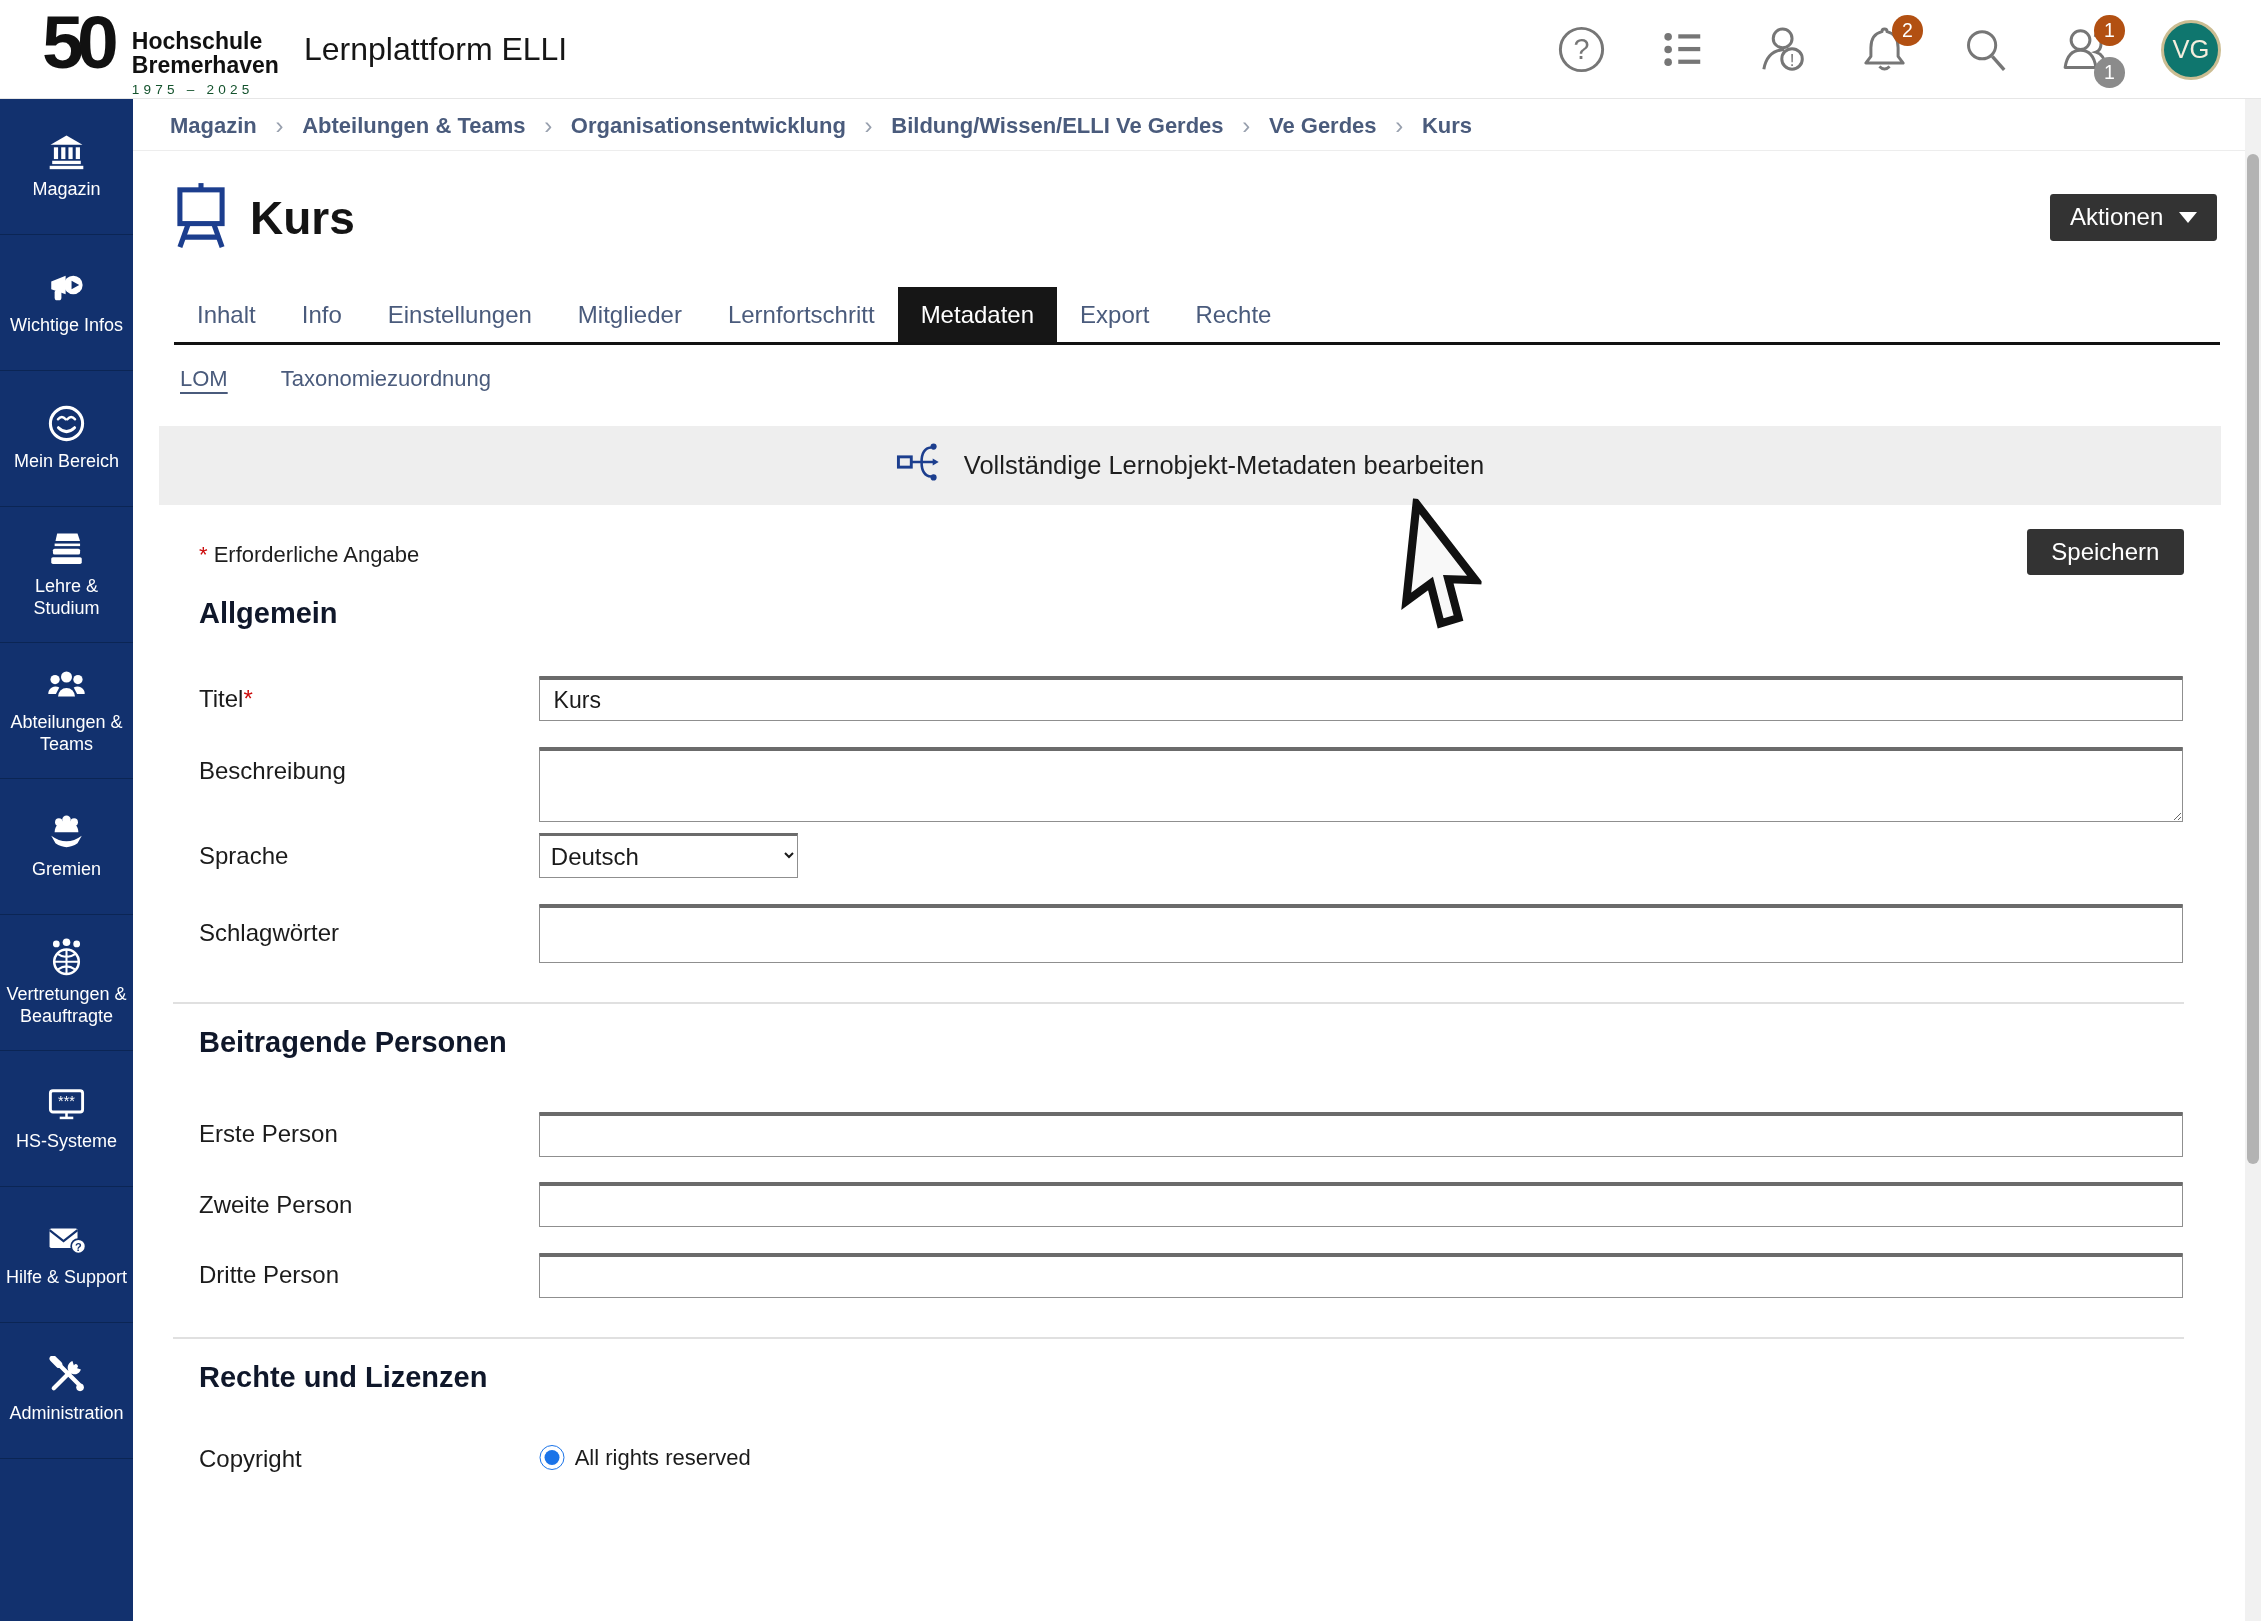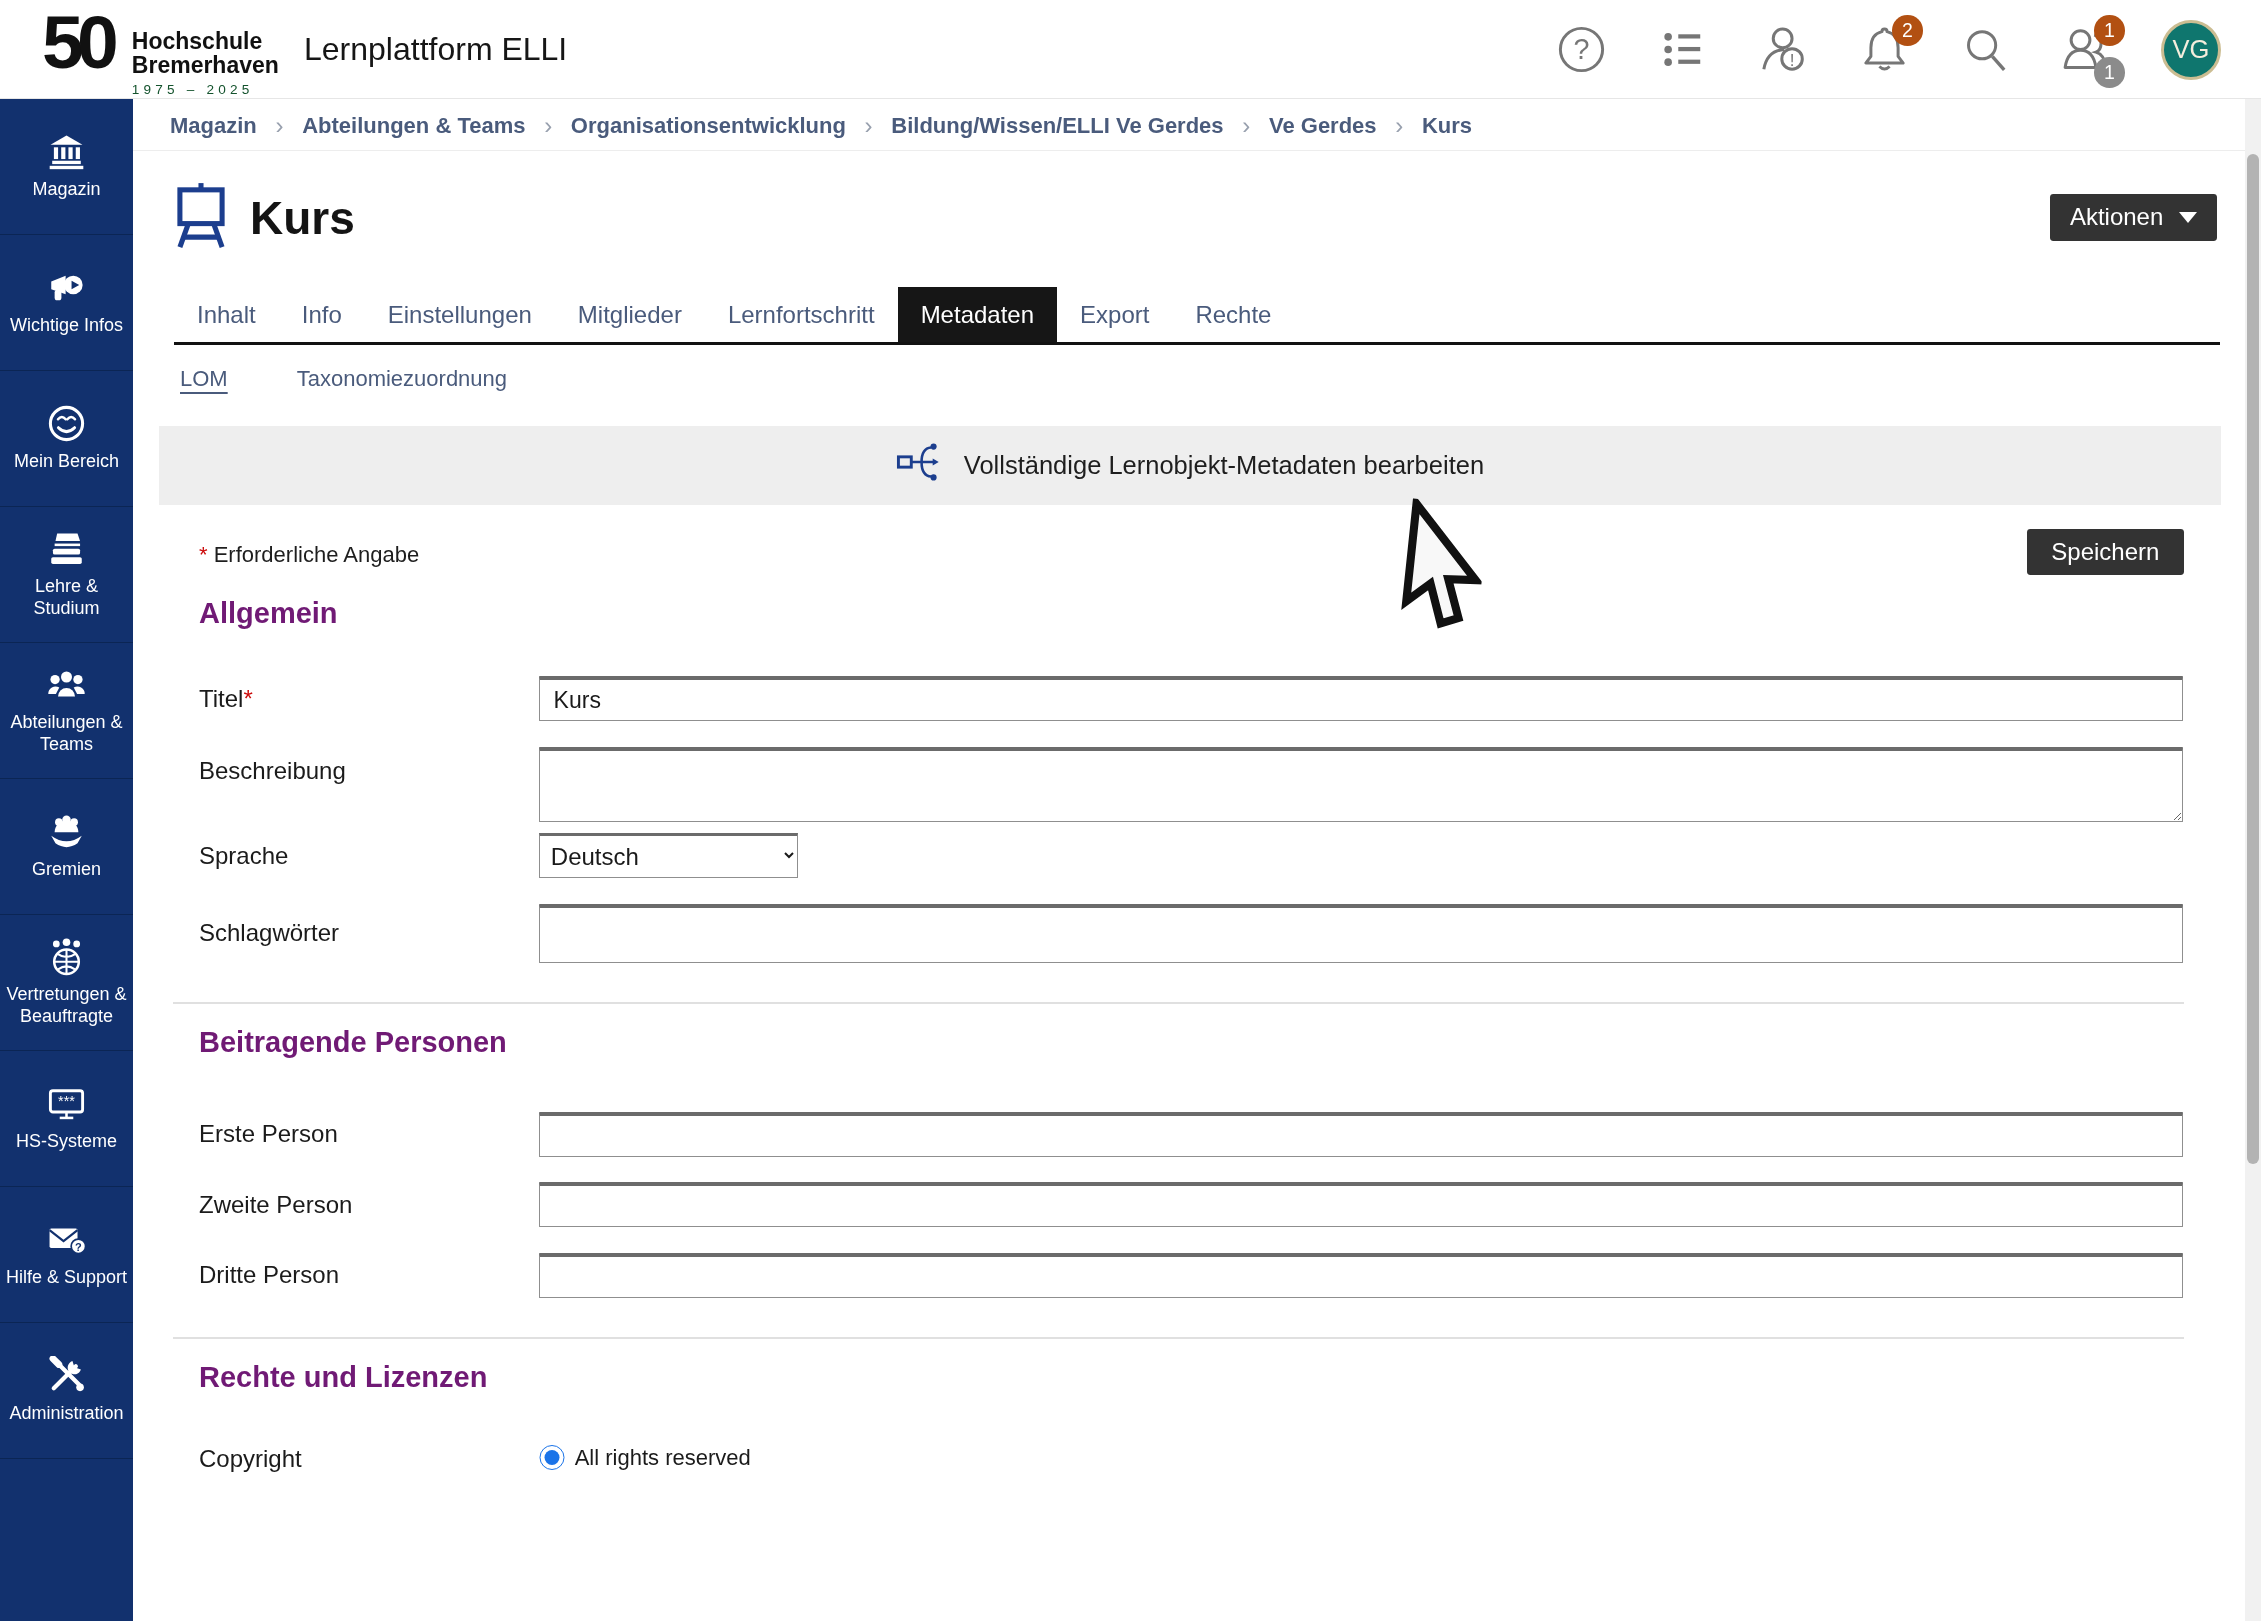--- a/index.html
+++ b/index.html
@@ -44,35 +44,35 @@
   .page-title{font-size:46px;font-weight:bold;color:#141414;}
   .actions-btn{position:absolute;right:44px;top:12px;background:#333;color:#fff;border:none;border-radius:3.4px;
                font-size:24px;font-family:inherit;padding:9.3px 20.4px;display:flex;align-items:center;gap:15.3px;cursor:pointer;}
   .caret-down{width:0;height:0;border-left:9.3px solid transparent;border-right:9.3px solid transparent;
               border-top:11px solid #fff;}
 
   .tabs{margin:34px 41px 0 41px;border-bottom:3.4px solid #121212;display:flex;}
   .tab{font-size:24px;color:#4a5b7c;padding:13.6px 23px;cursor:pointer;}
   .tab.active{background:#161616;color:#fff;}
 
-  .subtabs{margin-top:20.4px;padding-left:47px;display:flex;gap:69px;font-size:22px;color:#4a5b7c;}
+  .subtabs{margin-top:20.4px;padding-left:47px;display:flex;gap:53px;font-size:22px;color:#4a5b7c;}
   .subtab{cursor:pointer;}
   .subtab.active{text-decoration:underline;text-underline-offset:6px;}
 
   .banner{margin:34px 40px 0 25.5px;height:79px;background:#eee;display:flex;align-items:center;
           justify-content:center;gap:20.4px;font-size:25.5px;color:#1e1e1e;cursor:pointer;}
 
   .form-area{padding:0 77px 0 66px;}
   .note-row{margin-top:24px;display:flex;justify-content:space-between;align-items:flex-start;}
   .required-note{font-size:22px;color:#1e1e1e;margin-top:13.6px;}
   .req{color:#cc0b0b;}
   .save-btn{background:#333;color:#fff;border:none;border-radius:3.4px;font-size:24px;
             font-family:inherit;padding:9.3px 24.6px;cursor:pointer;}
 
-  h2.section{font-size:29px;font-weight:bold;color:#701a75;margin:22px 0 0 0;}
+  h2.section{font-size:29px;font-weight:bold;color:#0f172a;margin:22px 0 0 0;}
   .frow{display:flex;margin-top:25.5px;}
   .flabel{width:340px;font-size:24px;color:#1b1b1b;display:flex;align-items:center;}
   .flabel.top{align-items:flex-start;padding-top:10.2px;}
   .fctrl{width:1644px;}
   .txt{width:100%;height:45px;box-sizing:border-box;background:#fff;color:#1a1a1a;
        border:1.7px solid #8f8f8f;border-top:4.2px solid #6b6b6b;border-radius:0.8px;
        padding:0 13.6px;font-size:23px;font-family:inherit;}
   .txt.tall{height:59px;}
   textarea.txt{height:75px;resize:both;padding:8.5px 13.6px;}
   select.sel{width:259px;height:45px;box-sizing:border-box;background:#fff;color:#1a1a1a;

